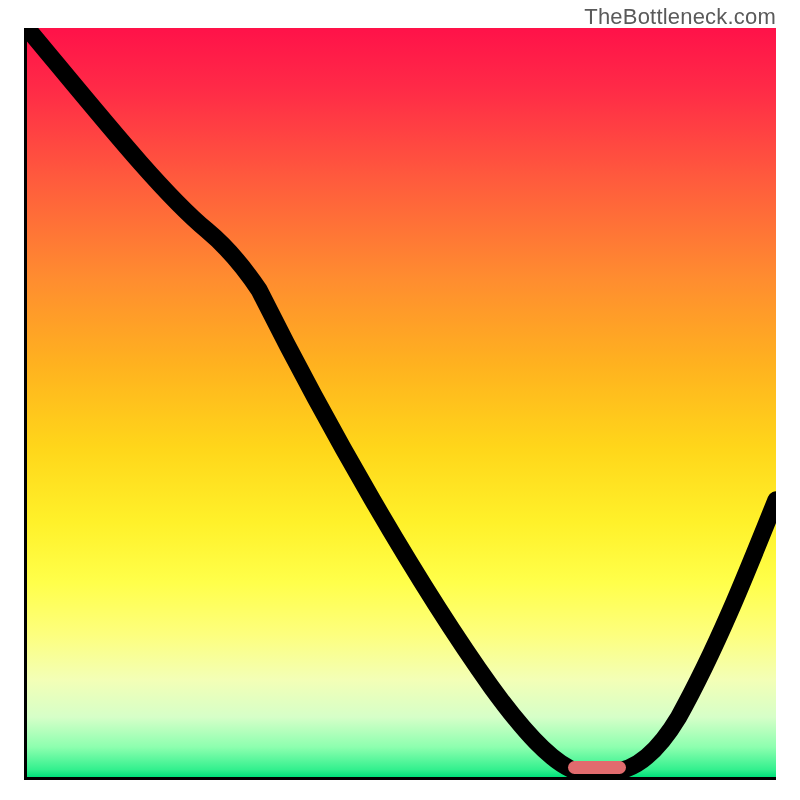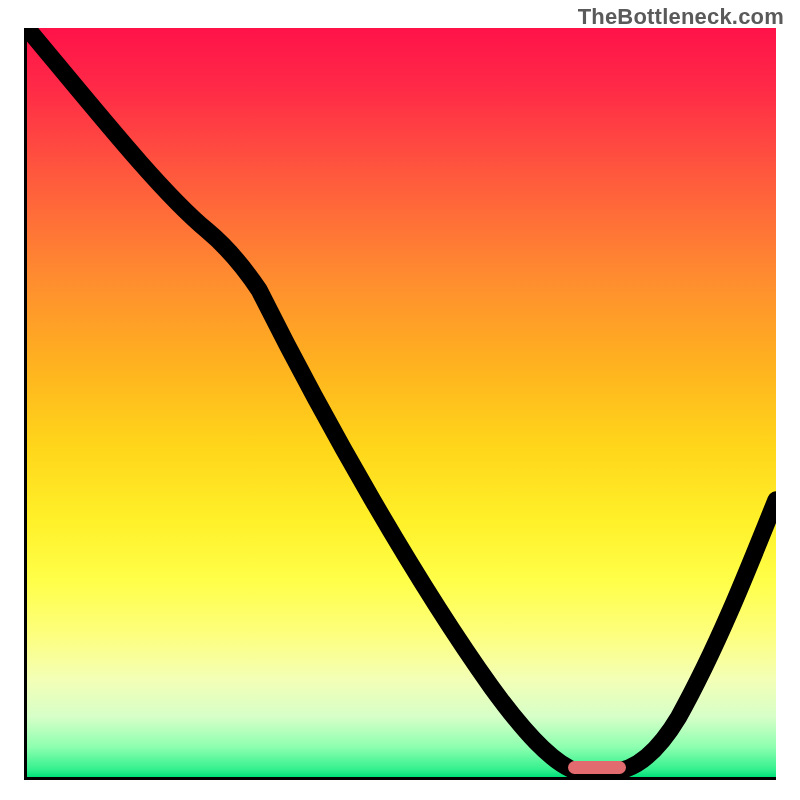--- a/index.html
+++ b/index.html
@@ -12,23 +12,23 @@
     overflow: hidden;
   }
   .container {
     position: relative;
     width: 800px;
     height: 800px;
   }
   .watermark {
     position: absolute;
     top: 4px;
-    right: 16px;
+    right: 24px;
     font-size: 22px;
-    font-weight: 700;
+    font-weight: 400;
     color: #5a5a5a;
     letter-spacing: 0.2px;
     z-index: 50;
   }
   .plot-frame {
     position: absolute;
     left: 24px;
     top: 28px;
     width: 752px;
     height: 752px;

